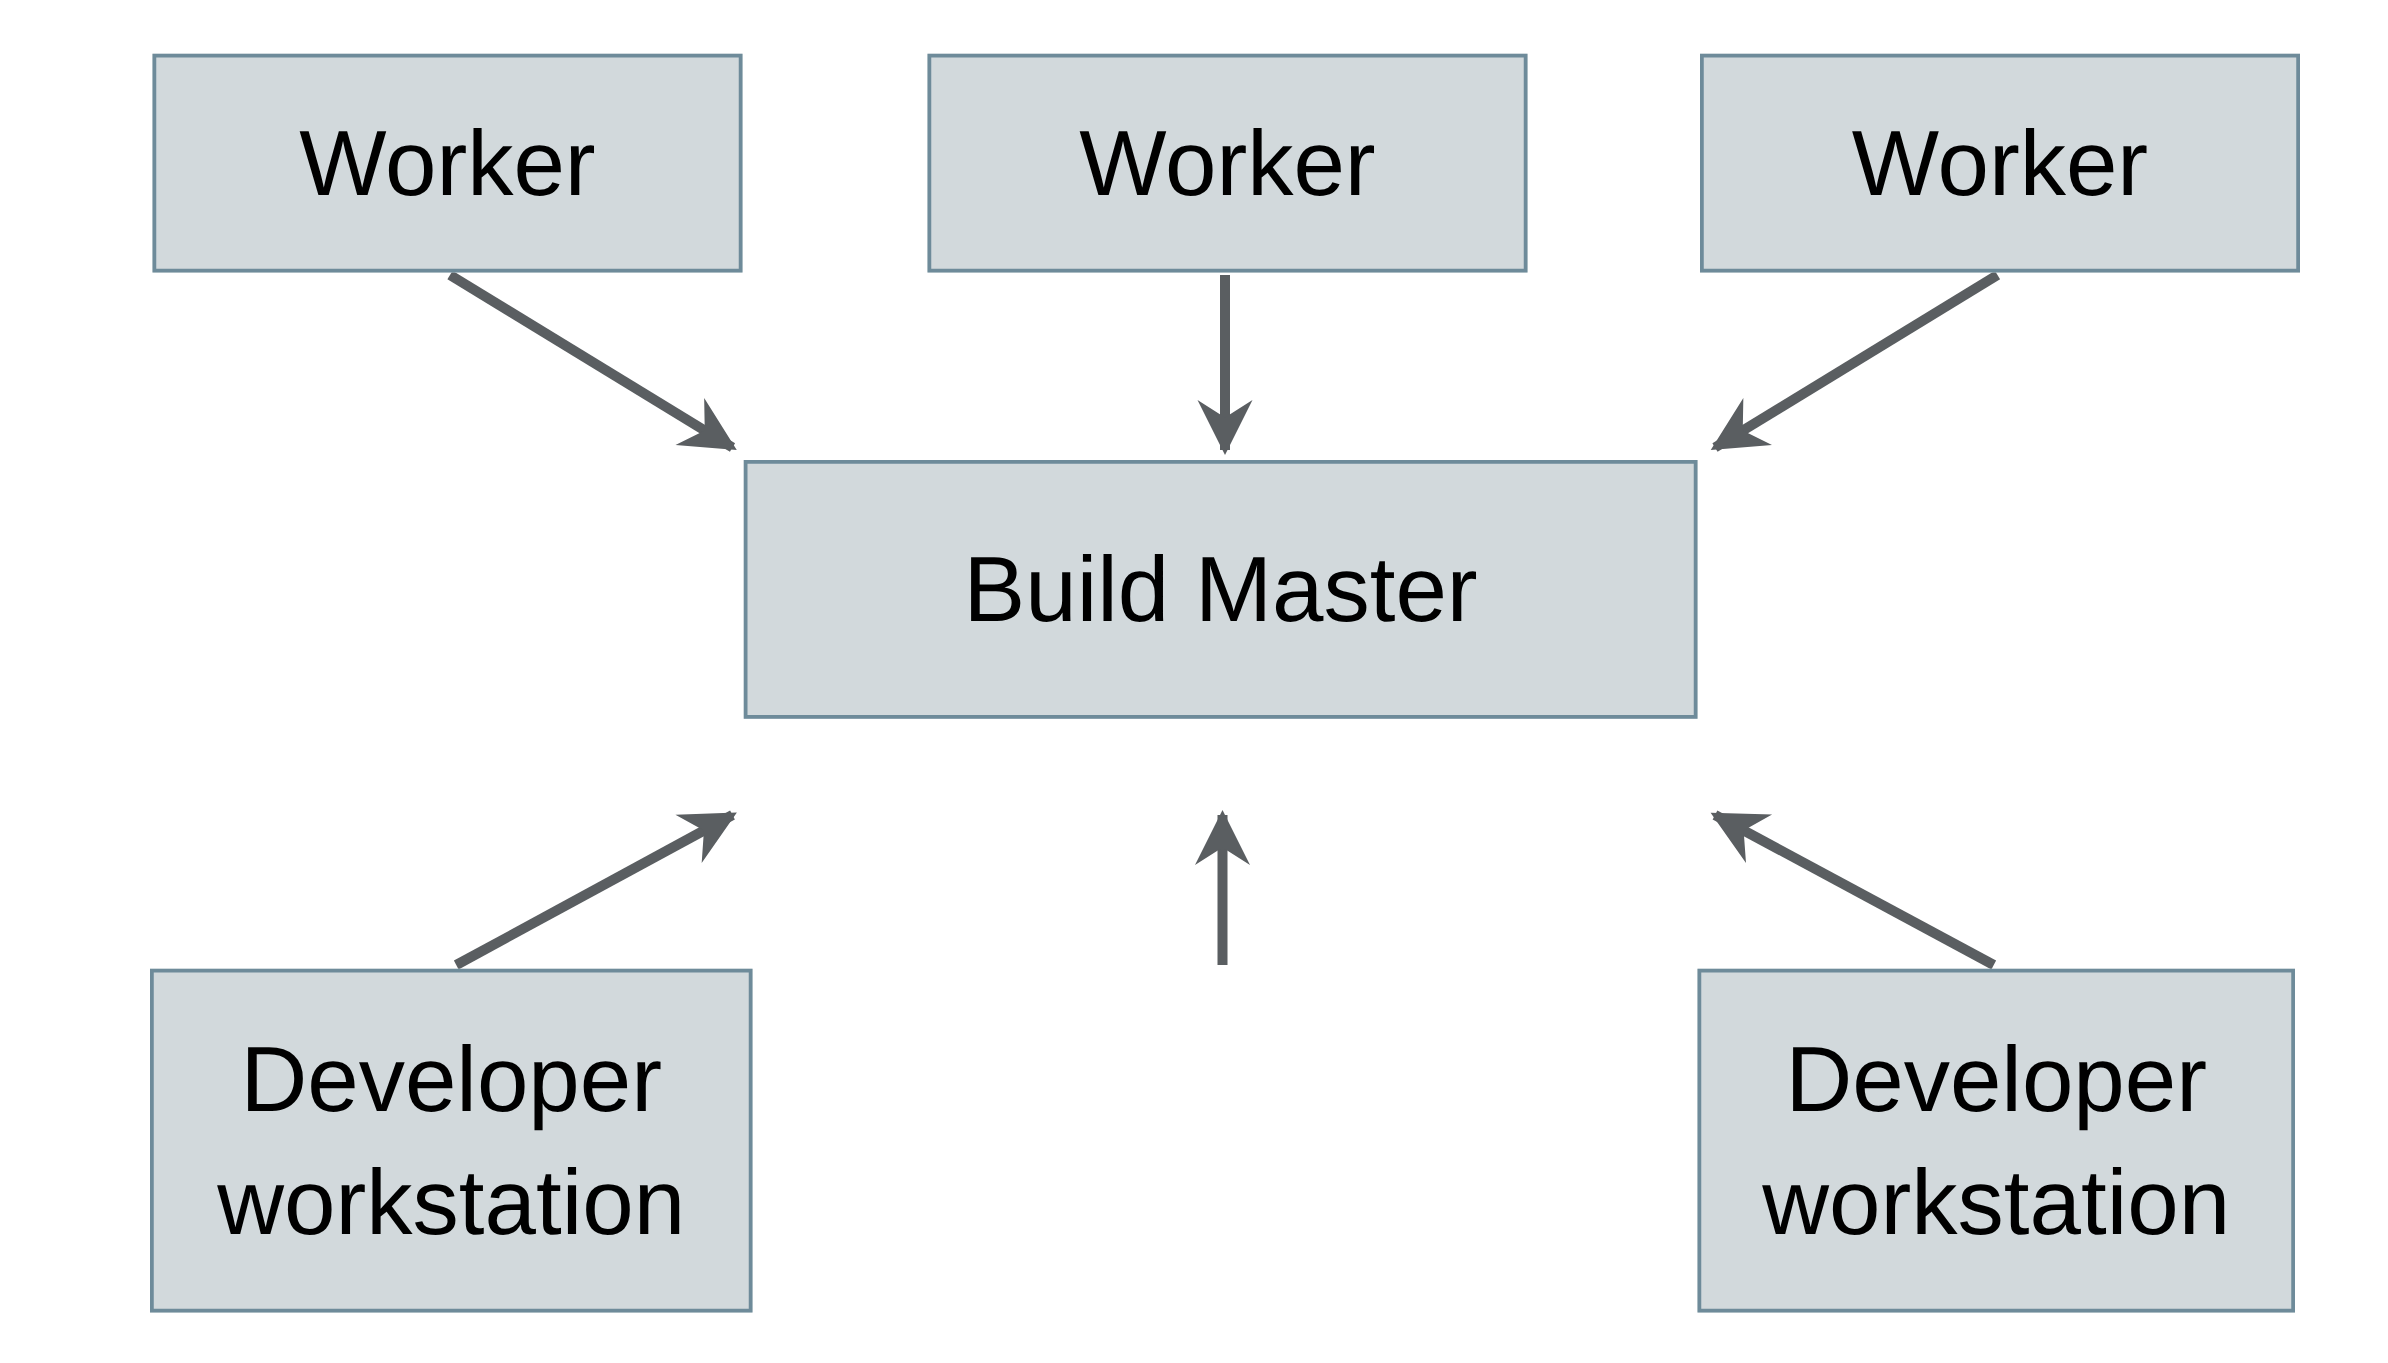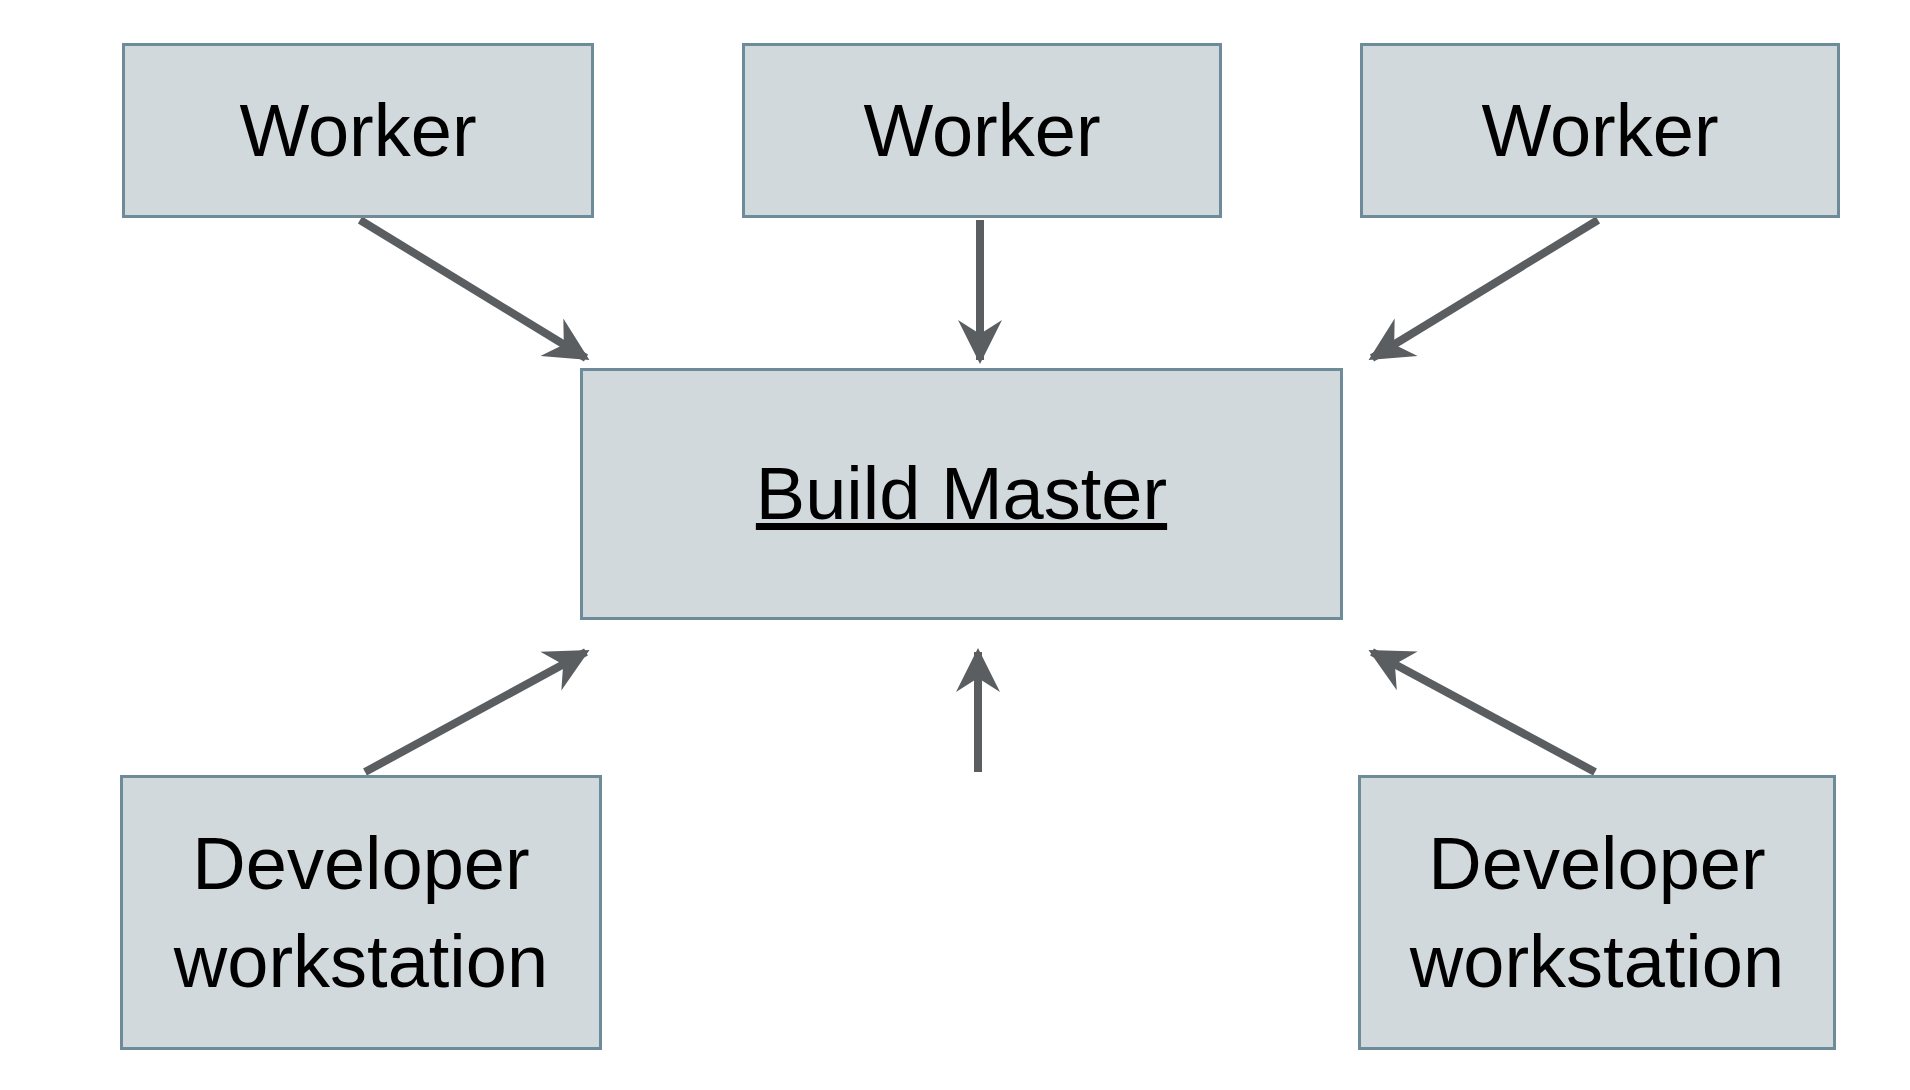--- a/index.html
+++ b/index.html
@@ -43,21 +43,21 @@
     text-align: center;
     color: var(--text);
     font-size: 74px;
     line-height: 1.32;
     letter-spacing: 0px;
   }
   .node .label { padding: 0 18px; }
   .worker-1      { left: 122px;  top: 43px;  width: 472px; height: 175px; }
   .worker-2      { left: 742px;  top: 43px;  width: 480px; height: 175px; }
   .worker-3      { left: 1360px; top: 43px;  width: 480px; height: 175px; }
-  .build-master  { left: 580px;  top: 368px; width: 763px; height: 252px; text-decoration: underline; }
+  .build-master  { left: 595px;  top: 368px; width: 763px; height: 207px; }
   .dev-1         { left: 120px;  top: 775px; width: 482px; height: 275px; }
   .ci-server     { left: 740px;  top: 775px; width: 480px; height: 275px; }
   .dev-2         { left: 1358px; top: 775px; width: 478px; height: 275px; }
 </style>
 </head>
 <body>
 
 <div class="canvas">
 
   <svg class="edges" viewBox="0 0 1910 1090" xmlns="http://www.w3.org/2000/svg">

